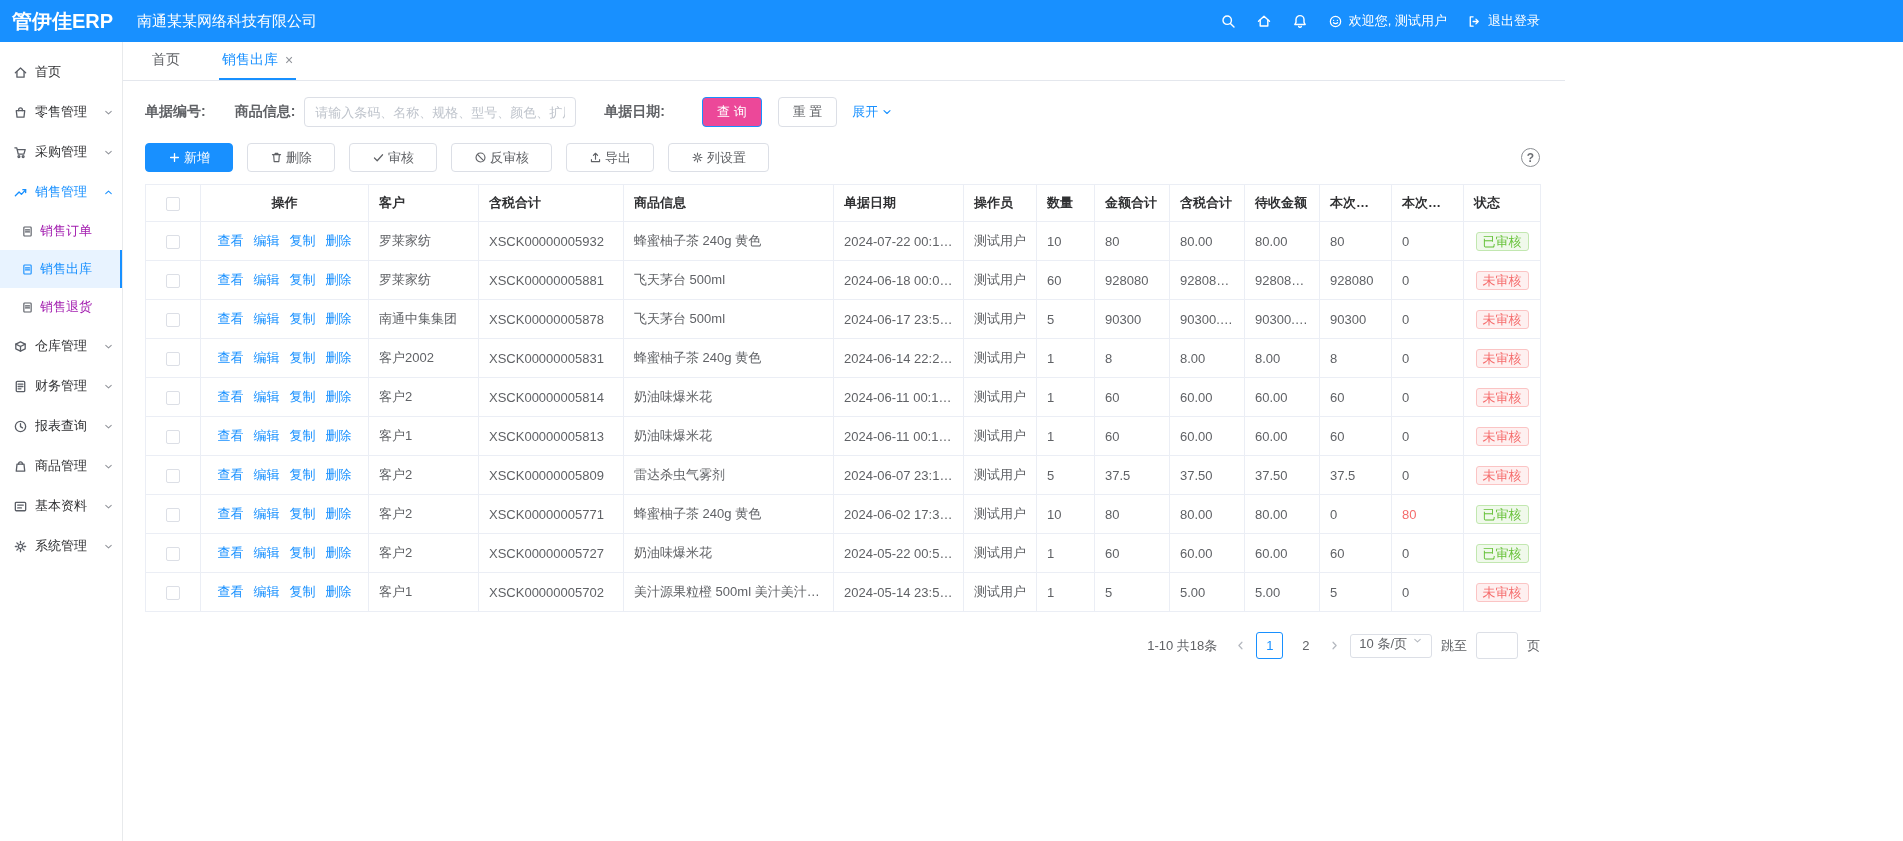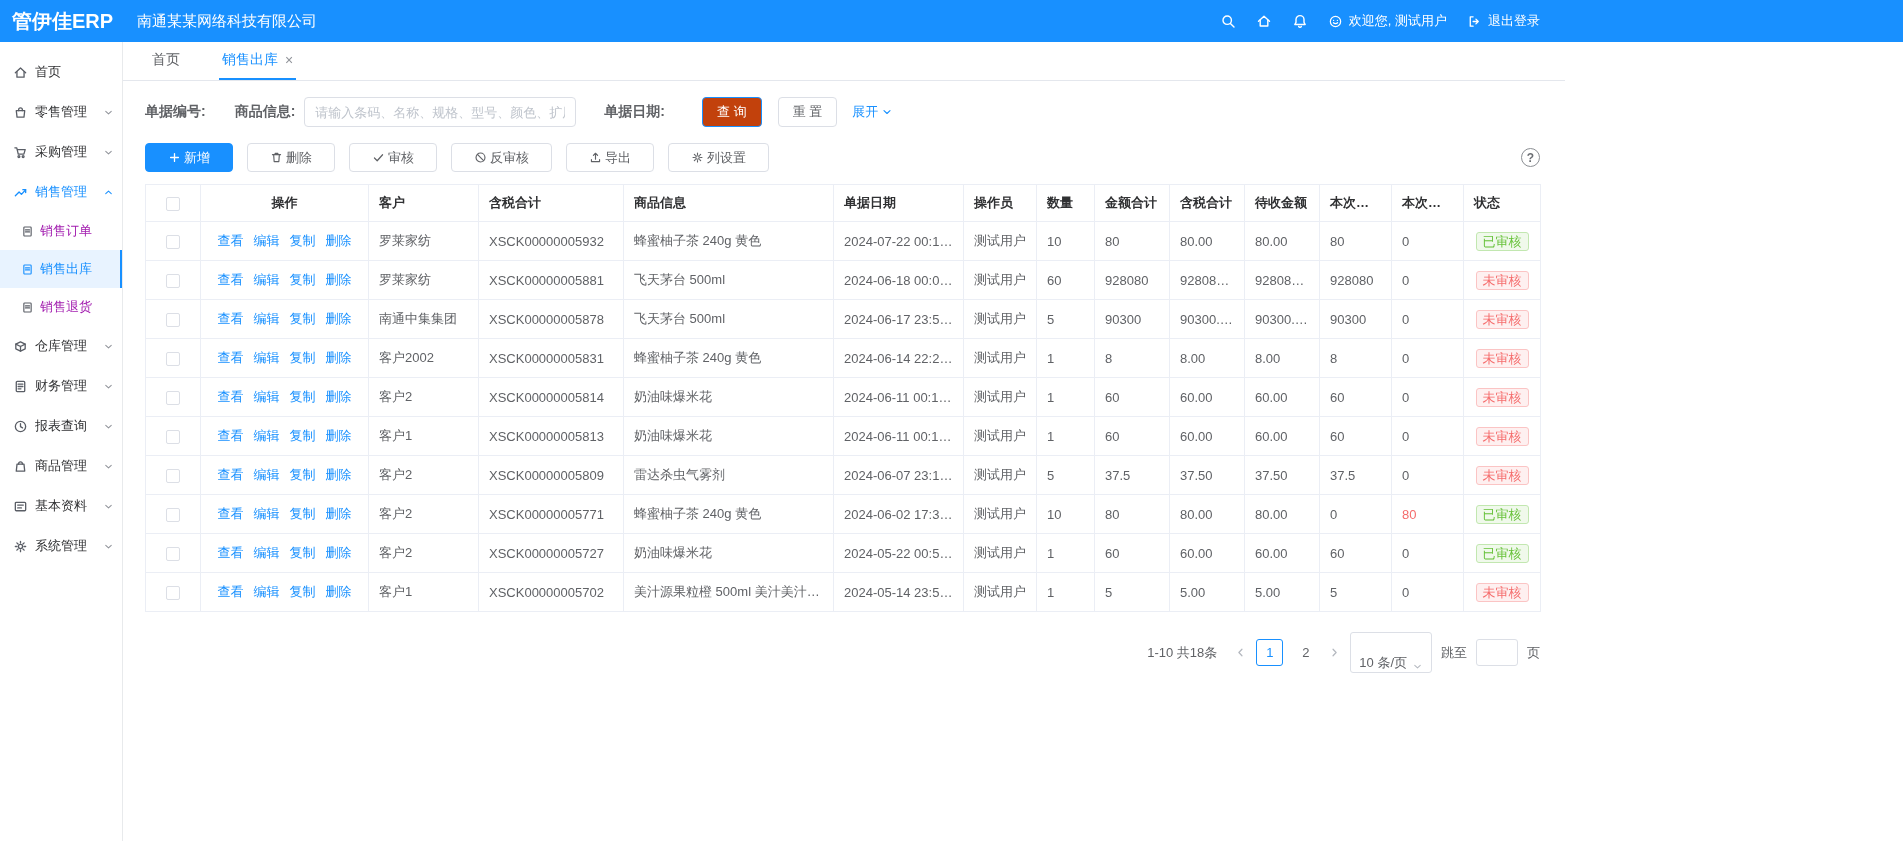--- a/index.html
+++ b/index.html
@@ -42,21 +42,21 @@
   
   .filters { display:flex; align-items:center; height:62px; }
   .flabel { font-size:14px; color:#606266; font-weight:600; margin-right:9px; white-space:nowrap; }
   .finput { height:30px; border:1px solid #dcdfe6; border-radius:4px; padding:0 10px; font-size:13px; color:#606266; outline:none; font-family:inherit; }
   .finput::placeholder { color:#bfc4cc; }
   .w258 { width:258px; } .w272 { width:272px; }
   .ml16 { margin-left:16px; } .ml20 { margin-left:20px; } .ml28 { margin-left:28px; }
   .daterange { width:262px; height:30px; border:1px solid #dcdfe6; border-radius:4px; display:flex; align-items:center; justify-content:center; gap:24px; font-size:13px; color:#606266; cursor:pointer; }
   .daterange .sep { color:#909399; }
   .btn { height:30px; padding:0 14px; border-radius:4px; border:1px solid #dcdfe6; background:#fff; color:#606266; font-size:13px; cursor:pointer; font-family:inherit; white-space:nowrap; }
-  .btn.primary { background:#c2410c; border-color:#1890ff; color:#fff; }
+  .btn.primary { background:#ec4899; border-color:#1890ff; color:#fff; }
   .expand { color:#1890ff; font-size:13px; margin-left:15px; display:inline-flex; align-items:center; gap:3px; cursor:pointer; }
   .expand svg { width:12px; height:12px; }
   
   .toolbar { display:flex; align-items:center; margin-bottom:12px; padding-right:25px; }
   #toolbar-buttons { display:flex; gap:14px; }
   .tbtn { height:29px; padding:0 22px; border-radius:4px; border:1px solid #dcdfe6; background:#fff; color:#606266; font-size:13px; display:inline-flex; align-items:center; gap:3px; cursor:pointer; font-family:inherit; white-space:nowrap; }
   .tbtn svg { width:13px; height:13px; }
   .tbtn-primary { background:#1890ff; border-color:#1890ff; color:#fff; }
   .help { margin-left:auto; width:19px; height:19px; border:1.5px solid #8c8f94; border-radius:50%; color:#6b6e73; font-size:12px; font-weight:bold; display:flex; align-items:center; justify-content:center; cursor:pointer; }
   
@@ -70,21 +70,21 @@
   .badge.green { color:#67c23a; border-color:#c2e7b0; background:#f0f9eb; }
   .badge.red { color:#f56c6c; border-color:#fbc4c4; background:#fef0f0; }
   .red-text { color:#f56c6c; }
   
   .pager { width:1395px; display:flex; align-items:center; justify-content:flex-end; gap:9px; margin-top:20px; font-size:13px; color:#606266; }
   .pg-total { margin-right:8px; }
   .pg-arrow { color:#b4b8bf; display:inline-flex; cursor:pointer; }
   .pg-arrow svg { width:13px; height:13px; }
   .pg-num { min-width:27px; height:27px; display:inline-flex; align-items:center; justify-content:center; border-radius:3px; cursor:pointer; border:1px solid transparent; }
   .pg-num.active { border-color:#1890ff; color:#1890ff; }
-  .pg-size { height:41px; border:1px solid #dcdfe6; border-radius:3px; padding:0 8px; display:inline-flex; align-items:flex-end; gap:5px; cursor:pointer; }
+  .pg-size { height:24px; border:1px solid #dcdfe6; border-radius:3px; padding:0 8px; display:inline-flex; align-items:flex-start; gap:5px; cursor:pointer; }
   .pg-size svg { width:11px; height:11px; color:#b4b8bf; }
   .pg-input { width:42px; height:27px; border:1px solid #dcdfe6; border-radius:3px; outline:none; font-family:inherit; padding:0 6px; }
 </style>
 </head>
 <body>
 
 <div class="topbar">
   <div class="logo">管伊佳ERP</div>
   <div class="company">南通某某网络科技有限公司</div>
   <div class="topbar-right">

